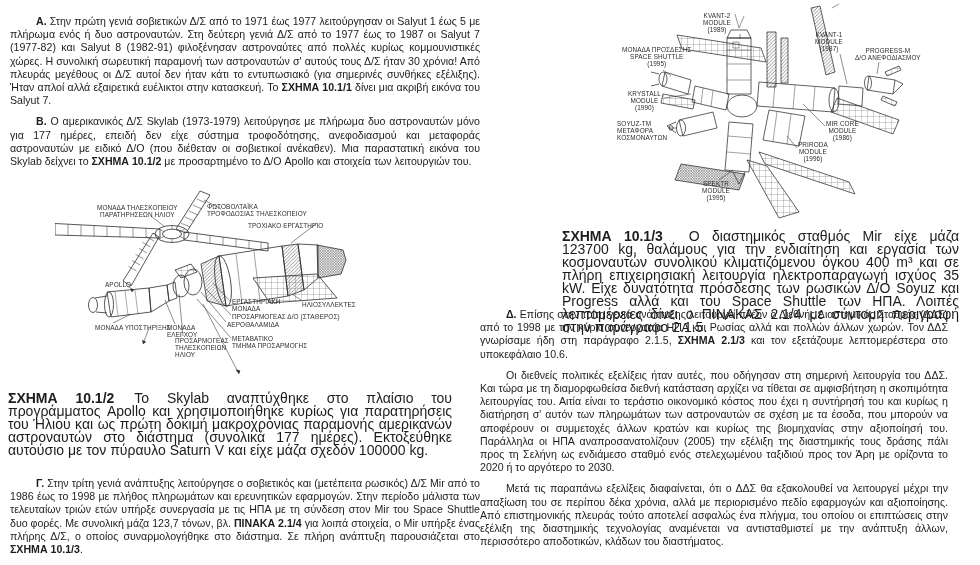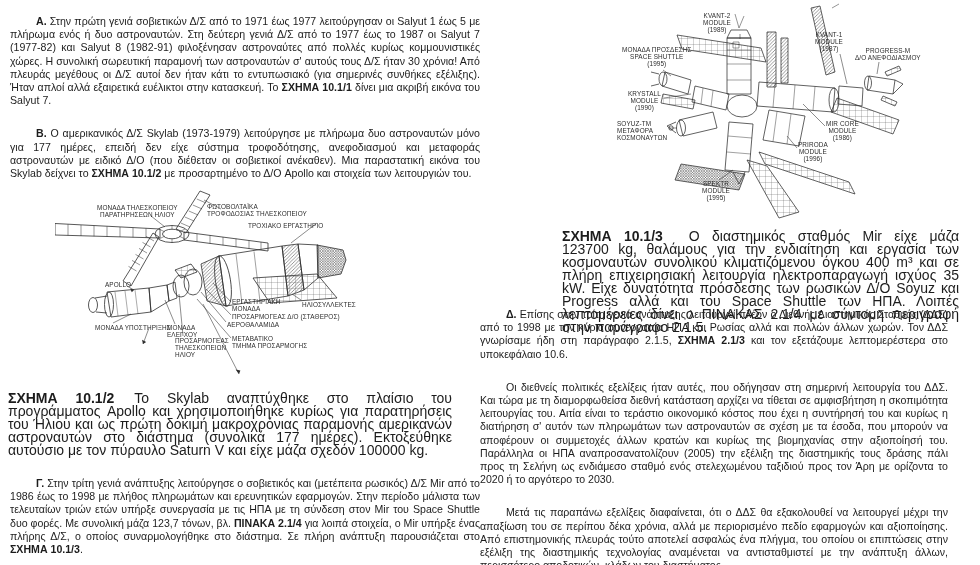--- a/index.html
+++ b/index.html
@@ -2,21 +2,21 @@
 <html><head>
 <meta charset="utf-8">
 <style>
   html,body{margin:0;padding:0;background:#ffffff;}
   .spread{
     position:relative;width:980px;height:565px;background:#ffffff;
     font-family:"Liberation Sans", sans-serif;color:#1c1c1c;overflow:hidden;
   }
   .body-text{font-size:10.6px;line-height:13.2px;text-align:justify;}
   .para{margin:0;text-indent:26px;}
-  .para + .para{margin-top:20px;}
+  .para + .para{margin-top:8px;}
   .b{font-weight:bold;}
   .caption{position:absolute;font-size:14px;line-height:13px;text-align:justify;}
   .caption .tag{font-weight:bold;}
   .gap-l{display:inline-block;width:20px;}
   .gap-r{display:inline-block;width:26px;}
   .figure{position:absolute;}
   .figure svg{position:absolute;left:0;top:0;}
   .figlabel{
     position:absolute;font-size:6.4px;line-height:7.2px;letter-spacing:.1px;
     white-space:pre-line;color:#2b2b2b;

